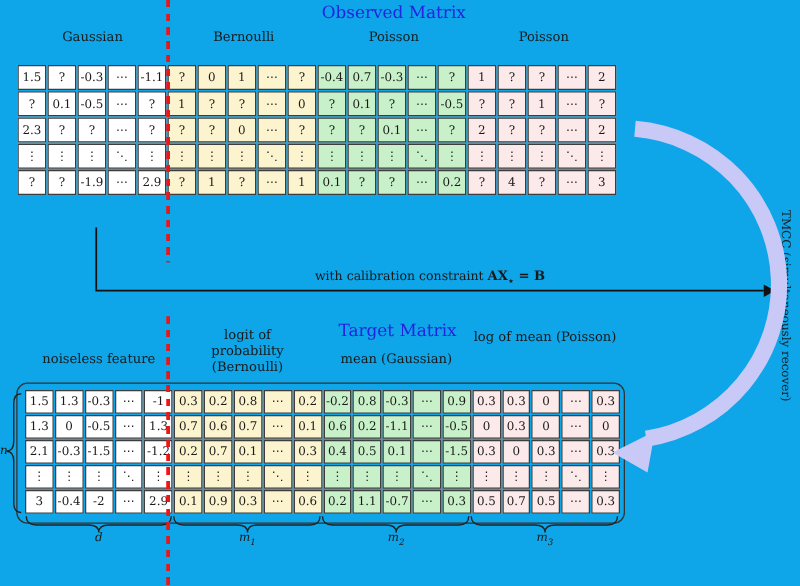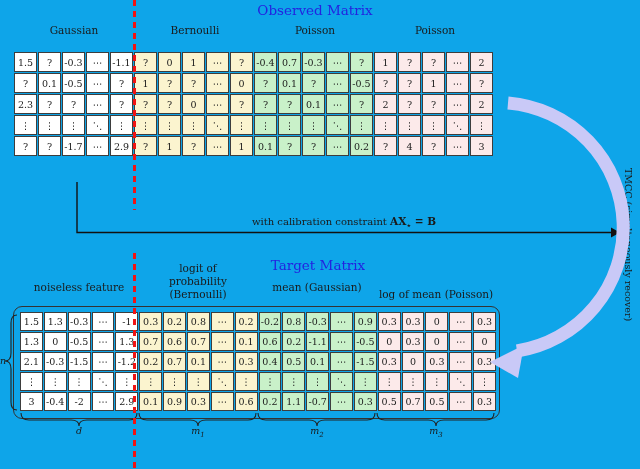--- a/index.html
+++ b/index.html
@@ -130,21 +130,21 @@
       <div class="cell g2">⋮</div>
       <div class="cell g2">⋱</div>
       <div class="cell g2">⋮</div>
       <div class="cell g3">⋮</div>
       <div class="cell g3">⋮</div>
       <div class="cell g3">⋮</div>
       <div class="cell g3">⋱</div>
       <div class="cell g3">⋮</div>
       <div class="cell g0">?</div>
       <div class="cell g0">?</div>
-      <div class="cell g0">-1.7</div>
+      <div class="cell g0">-1.9</div>
       <div class="cell g0">⋯</div>
       <div class="cell g0">2.9</div>
       <div class="cell g1">?</div>
       <div class="cell g1">1</div>
       <div class="cell g1">?</div>
       <div class="cell g1">⋯</div>
       <div class="cell g1">1</div>
       <div class="cell g2">0.1</div>
       <div class="cell g2">?</div>
       <div class="cell g2">?</div>
@@ -165,21 +165,21 @@
   </div>
 
   <div class="abs side-label" style="left:618px;top:130px;width:20px;height:230px;">TMCC (simultaneously recover)</div>
 
   <div class="abs center ghead" style="left:19px;top:281px;width:120px;">noiseless feature</div>
   <div class="abs center matrix-title" style="left:218px;top:257px;width:200px;">Target Matrix</div>
   <div class="abs center ghead" style="left:148px;top:262px;width:100px;">logit of
 probability
 (Bernoulli)</div>
   <div class="abs center ghead" style="left:257px;top:281px;width:120px;">mean (Gaussian)</div>
-  <div class="abs center ghead" style="left:356px;top:288px;width:160px;">log of mean (Poisson)</div>
+  <div class="abs center ghead" style="left:356px;top:264px;width:160px;">log of mean (Poisson)</div>
 
   <div class="abs round-bracket" style="left:13px;top:306px;width:487px;height:113px;"></div>
   <div id="tgt-table" class="abs mtable" style="left:20px;top:312px;width:476px;">
       <div class="cell g0">1.5</div>
       <div class="cell g0">1.3</div>
       <div class="cell g0">-0.3</div>
       <div class="cell g0">⋯</div>
       <div class="cell g0">-1</div>
       <div class="cell g1">0.3</div>
       <div class="cell g1">0.2</div>

